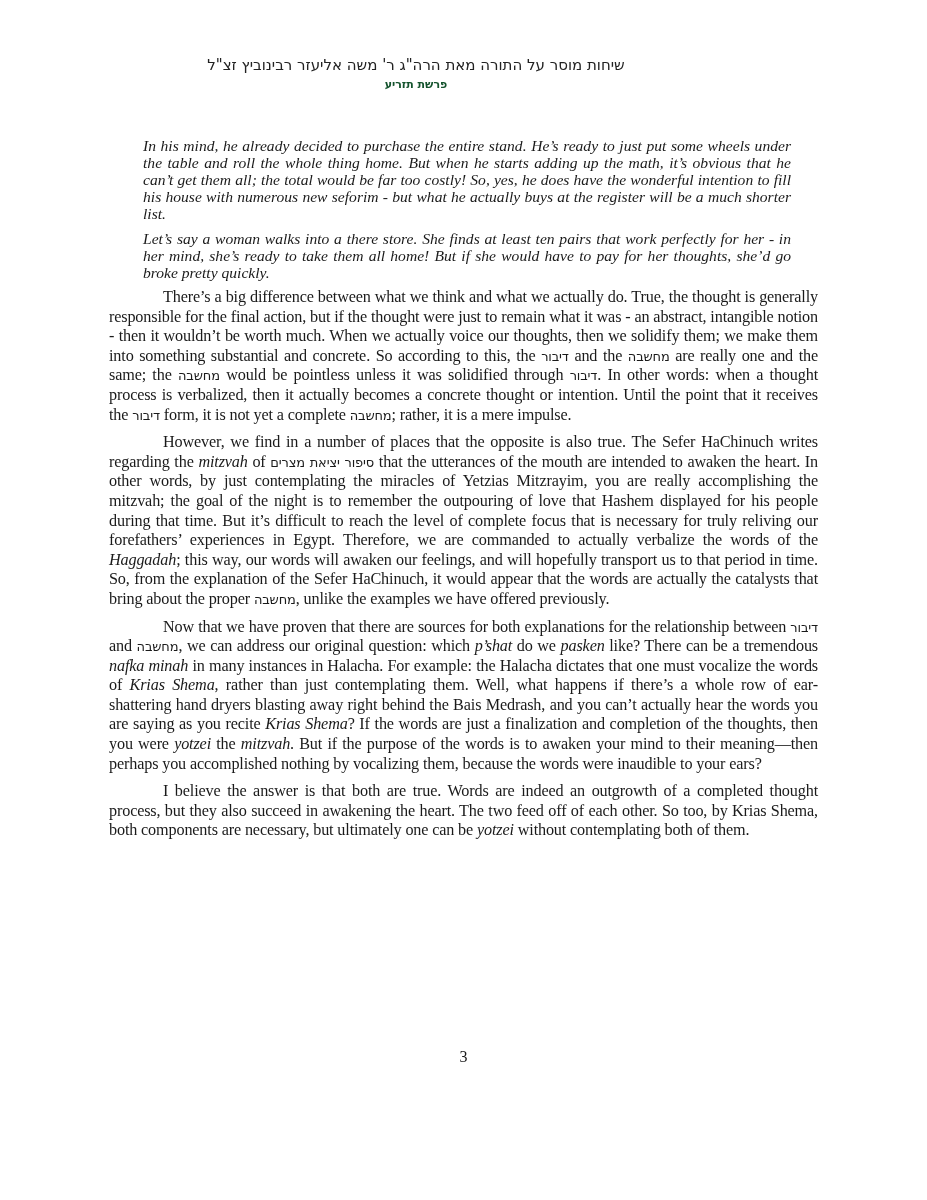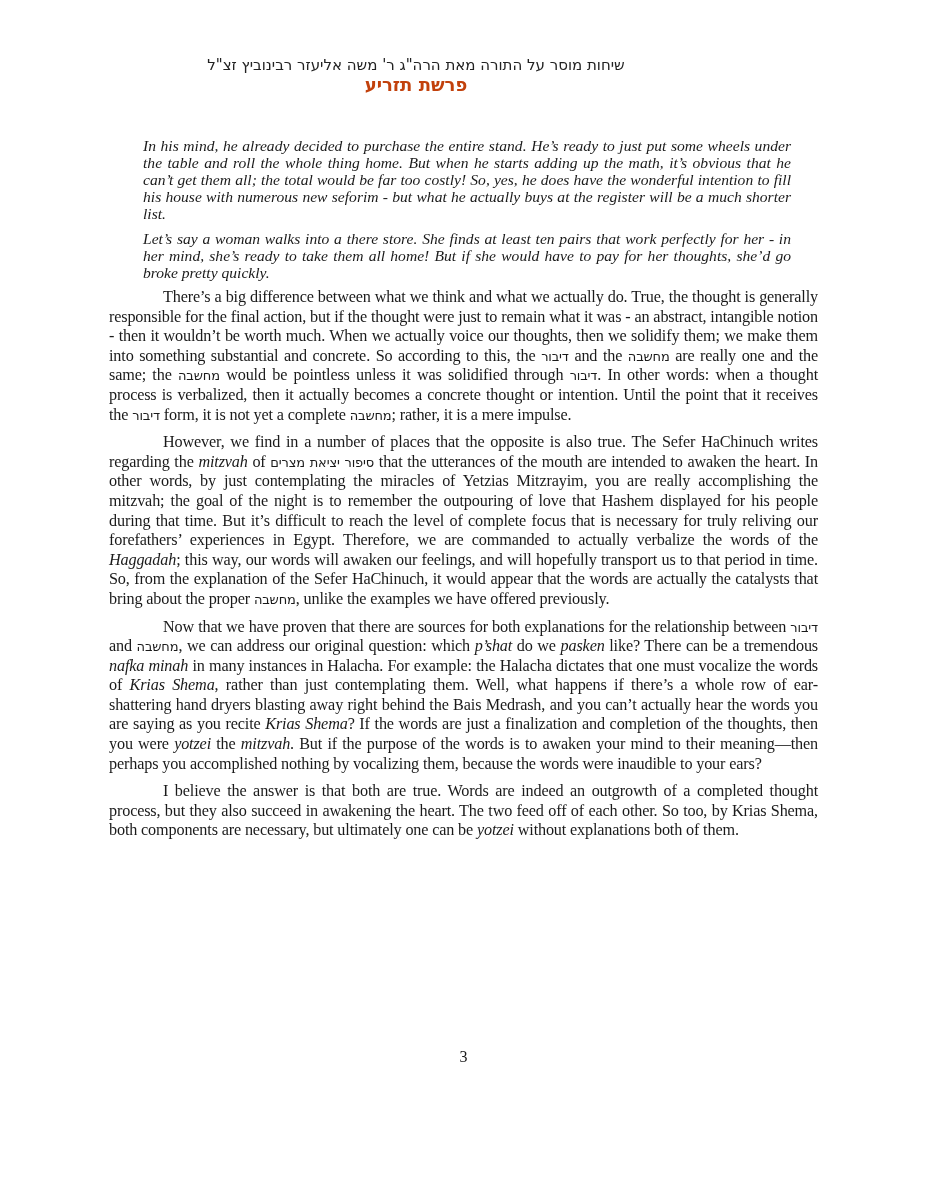--- a/index.html
+++ b/index.html
@@ -7,21 +7,21 @@
       width: 927px; height: 1200px; position: relative; overflow: hidden;
       font-family: "Liberation Serif", "DejaVu Serif", serif;
       color: #1a1a1a;
     }
     .header {
       position: absolute; left: 0; width: 832px; top: 55px;
       text-align: center; direction: rtl;
       font-family: "DejaVu Sans", "Liberation Sans", sans-serif;
     }
     .header .line1 { font-size: 15px; line-height: 20px; color: #222; }
-    .header .line2 { font-size: 18px; line-height: 20px; font-weight: bold; color: #c2410c; }
+    .header .line2 { font-size: 11px; line-height: 20px; font-weight: bold; color: #14532d; }
     .content {
       position: absolute; left: 109px; width: 709px; top: 137px;
       font-size: 16.2px; line-height: 19.6px;
     }
     .quote {
       margin: 0 27px 8px 34px;
       font-style: italic; text-align: justify;
       font-size: 15.6px; line-height: 17px;
     }
     .quote + .quote { margin-bottom: 7px; }
@@ -56,16 +56,16 @@
   <div class="quote">In his mind, he already decided to purchase the entire stand. He’s ready to just put some wheels under the table and roll the whole thing home. But when he starts adding up the math, it’s obvious that he can’t get them all; the total would be far too costly! So, yes, he does have the wonderful intention to fill his house with numerous new seforim - but what he actually buys at the register will be a much shorter list.</div>
   <div class="quote">Let’s say a woman walks into a there store. She finds at least ten pairs that work perfectly for her - in her mind, she’s ready to take them all home! But if she would have to pay for her thoughts, she’d go broke pretty quickly.</div>
 
   <p class="body"><span>There’s a big difference between what we think and what we actually do. True, the thought is generally responsible for the final action, but if the thought were just to remain what it was - an abstract, intangible notion - then it wouldn’t be worth much. When we actually voice our thoughts, then we solidify them; we make them into something substantial and concrete. So according to this, the </span><span class="heb">דיבור</span><span> and the </span><span class="heb">מחשבה</span><span> are really one and the same; the </span><span class="heb">מחשבה</span><span> would be pointless unless it was solidified through </span><span class="heb">דיבור</span><span>. In other words: when a thought process is verbalized, then it actually becomes a concrete thought or intention. Until the point that it receives the </span><span class="heb">דיבור</span><span> form, it is not yet a complete </span><span class="heb">מחשבה</span><span>; rather, it is a mere impulse.</span></p>
 
 
   <p class="body"><span>However, we find in a number of places that the opposite is also true. The Sefer HaChinuch writes regarding the </span><em>mitzvah</em><span> of </span><span class="heb">סיפור יציאת מצרים</span><span> that the utterances of the mouth are intended to awaken the heart. In other words, by just contemplating the miracles of Yetzias Mitzrayim, you are really accomplishing the mitzvah; the goal of the night is to remember the outpouring of love that Hashem displayed for his people during that time. But it’s difficult to reach the level of complete focus that is necessary for truly reliving our forefathers’ experiences in Egypt. Therefore, we are commanded to actually verbalize the words of the </span><em>Haggadah</em><span>; this way, our words will awaken our feelings, and will hopefully transport us to that period in time. So, from the explanation of the Sefer HaChinuch, it would appear that the words are actually the catalysts that bring about the proper </span><span class="heb">מחשבה</span><span>, unlike the examples we have offered previously.</span></p>
 
   <p class="body"><span>Now that we have proven that there are sources for both explanations for the relationship between </span><span class="heb">דיבור</span><span> and </span><span class="heb">מחשבה</span><span>, we can address our original question: which </span><em>p’shat</em><span> do we </span><em>pasken</em><span> like? There can be a tremendous </span><em>nafka minah</em><span> in many instances in Halacha. For example: the Halacha dictates that one must vocalize the words of </span><em>Krias Shema</em><span>, rather than just contemplating them. Well, what happens if there’s a whole row of ear-shattering hand dryers blasting away right behind the Bais Medrash, and you can’t actually hear the words you are saying as you recite </span><em>Krias Shema</em><span>? If the words are just a finalization and completion of the thoughts, then you were </span><em>yotzei</em><span> the </span><em>mitzvah</em><span>. But if the purpose of the words is to awaken your mind to their meaning—then perhaps you accomplished nothing by vocalizing them, because the words were inaudible to your ears?</span></p>
 
-  <p class="body"><span>I believe the answer is that both are true. Words are indeed an outgrowth of a completed thought process, but they also succeed in awakening the heart. The two feed off of each other. So too, by Krias Shema, both components are necessary, but ultimately one can be </span><em>yotzei</em><span> without explanations both of them.</span></p>
+  <p class="body"><span>I believe the answer is that both are true. Words are indeed an outgrowth of a completed thought process, but they also succeed in awakening the heart. The two feed off of each other. So too, by Krias Shema, both components are necessary, but ultimately one can be </span><em>yotzei</em><span> without contemplating both of them.</span></p>
 </div>
 
 <div class="page-number">3</div>
 
 </body></html>

